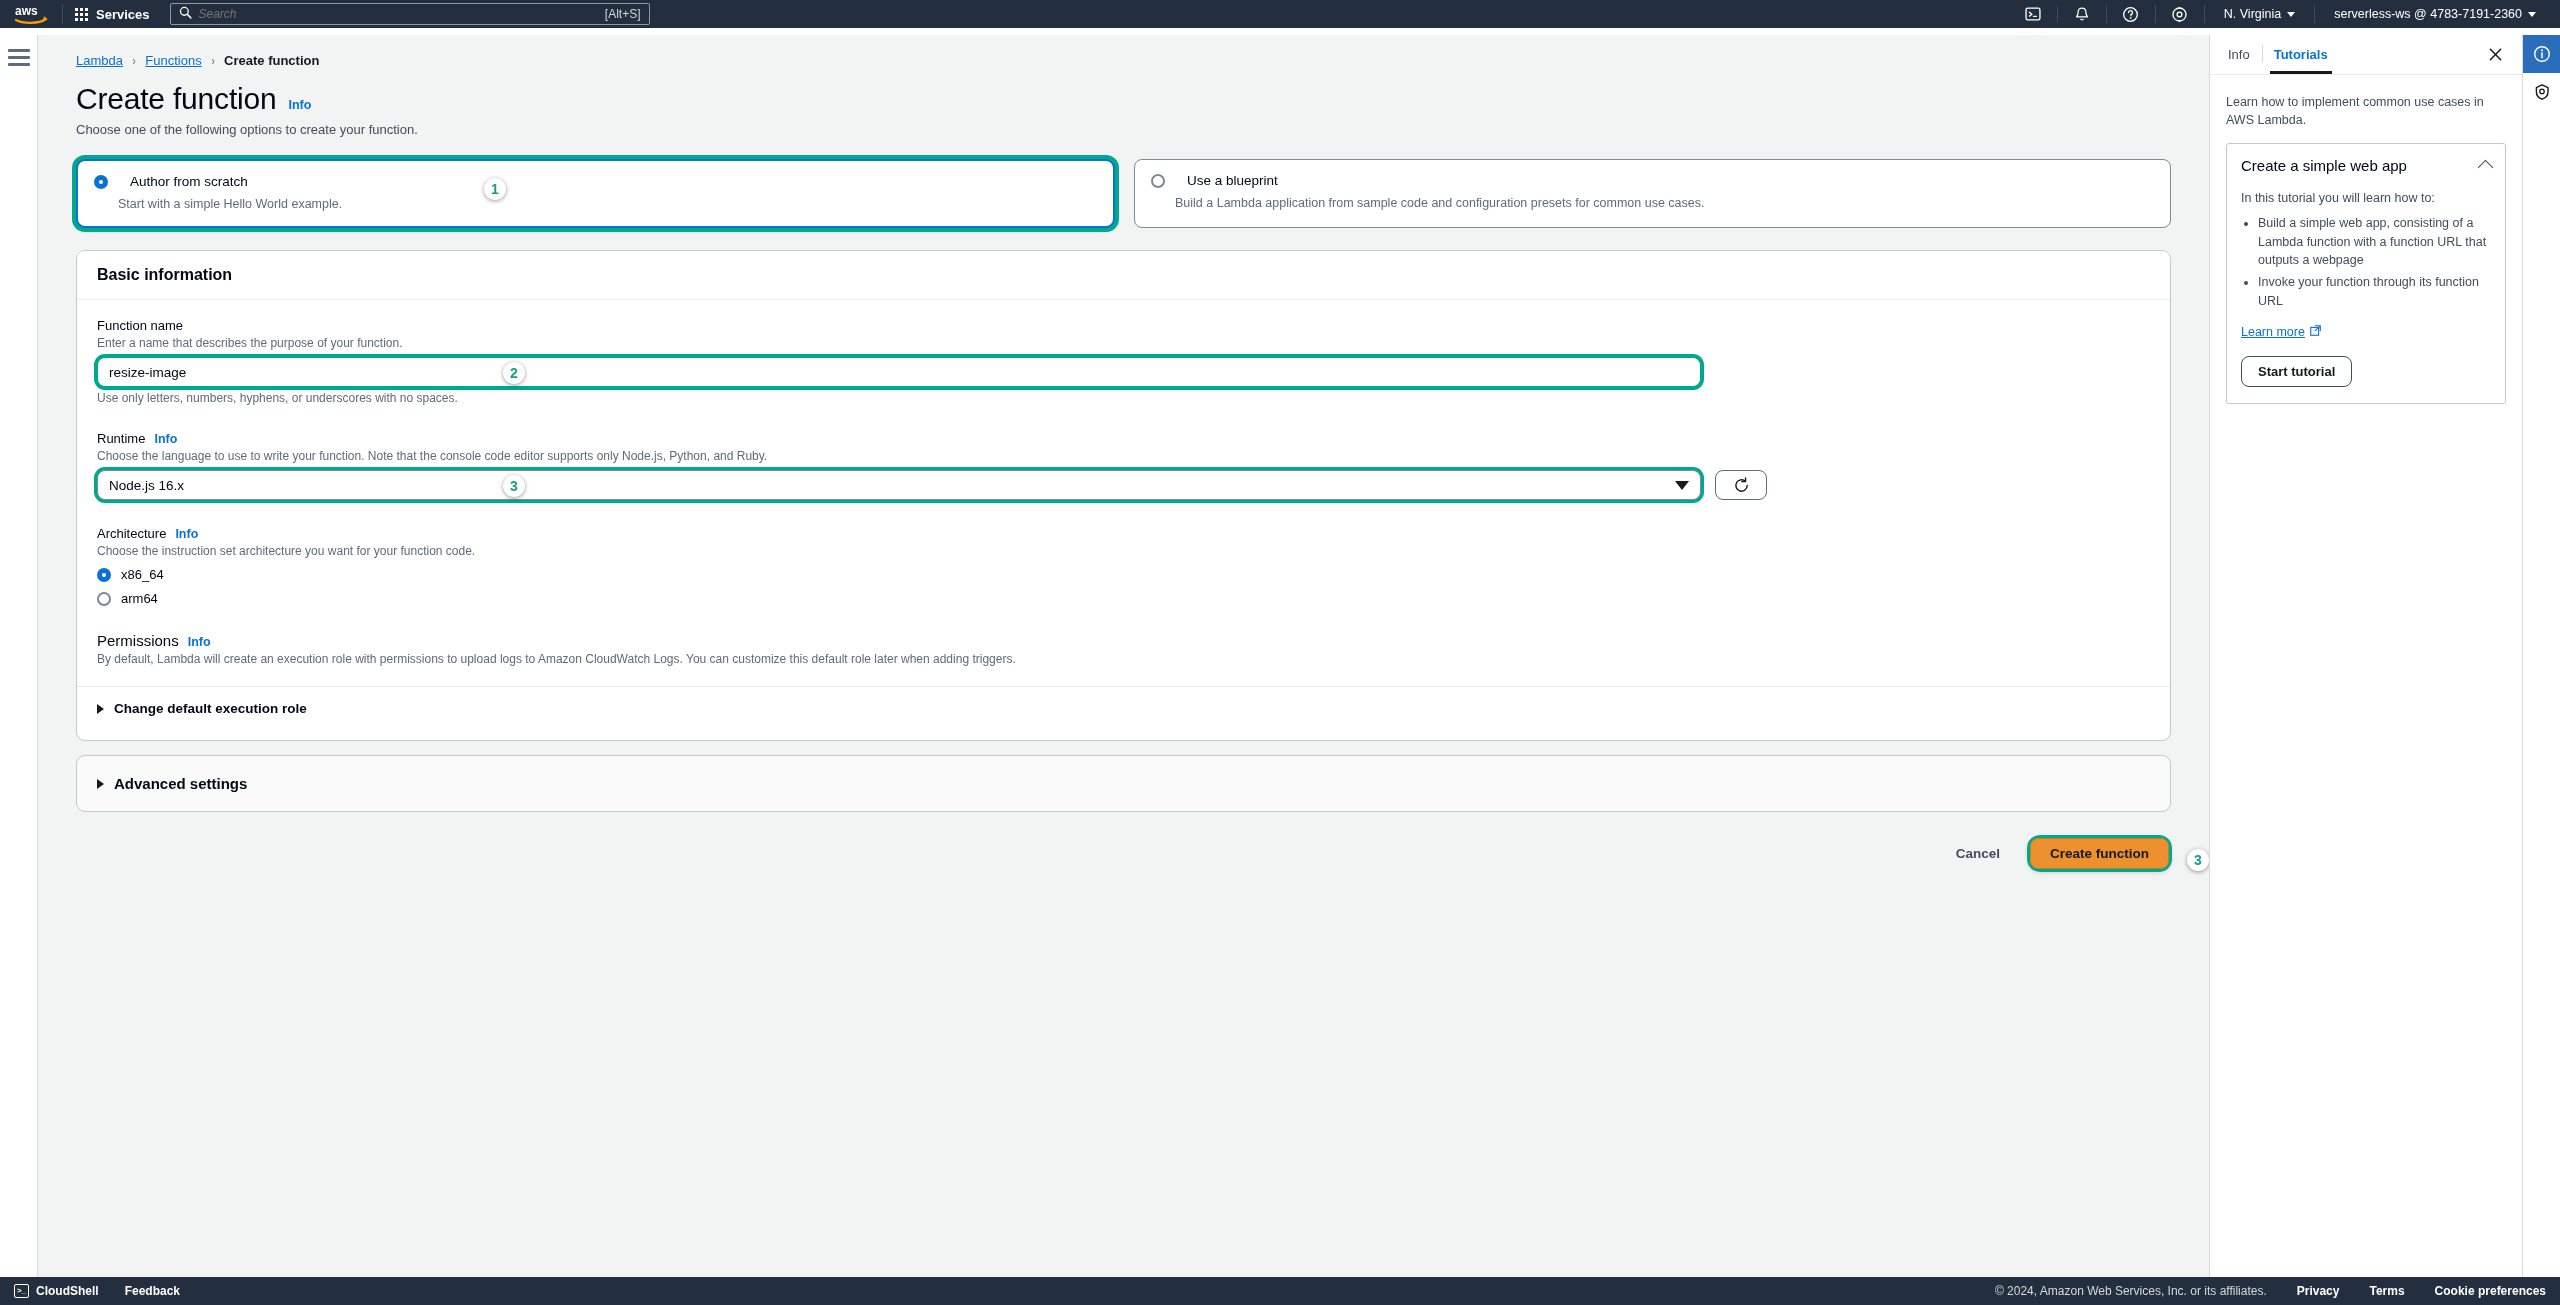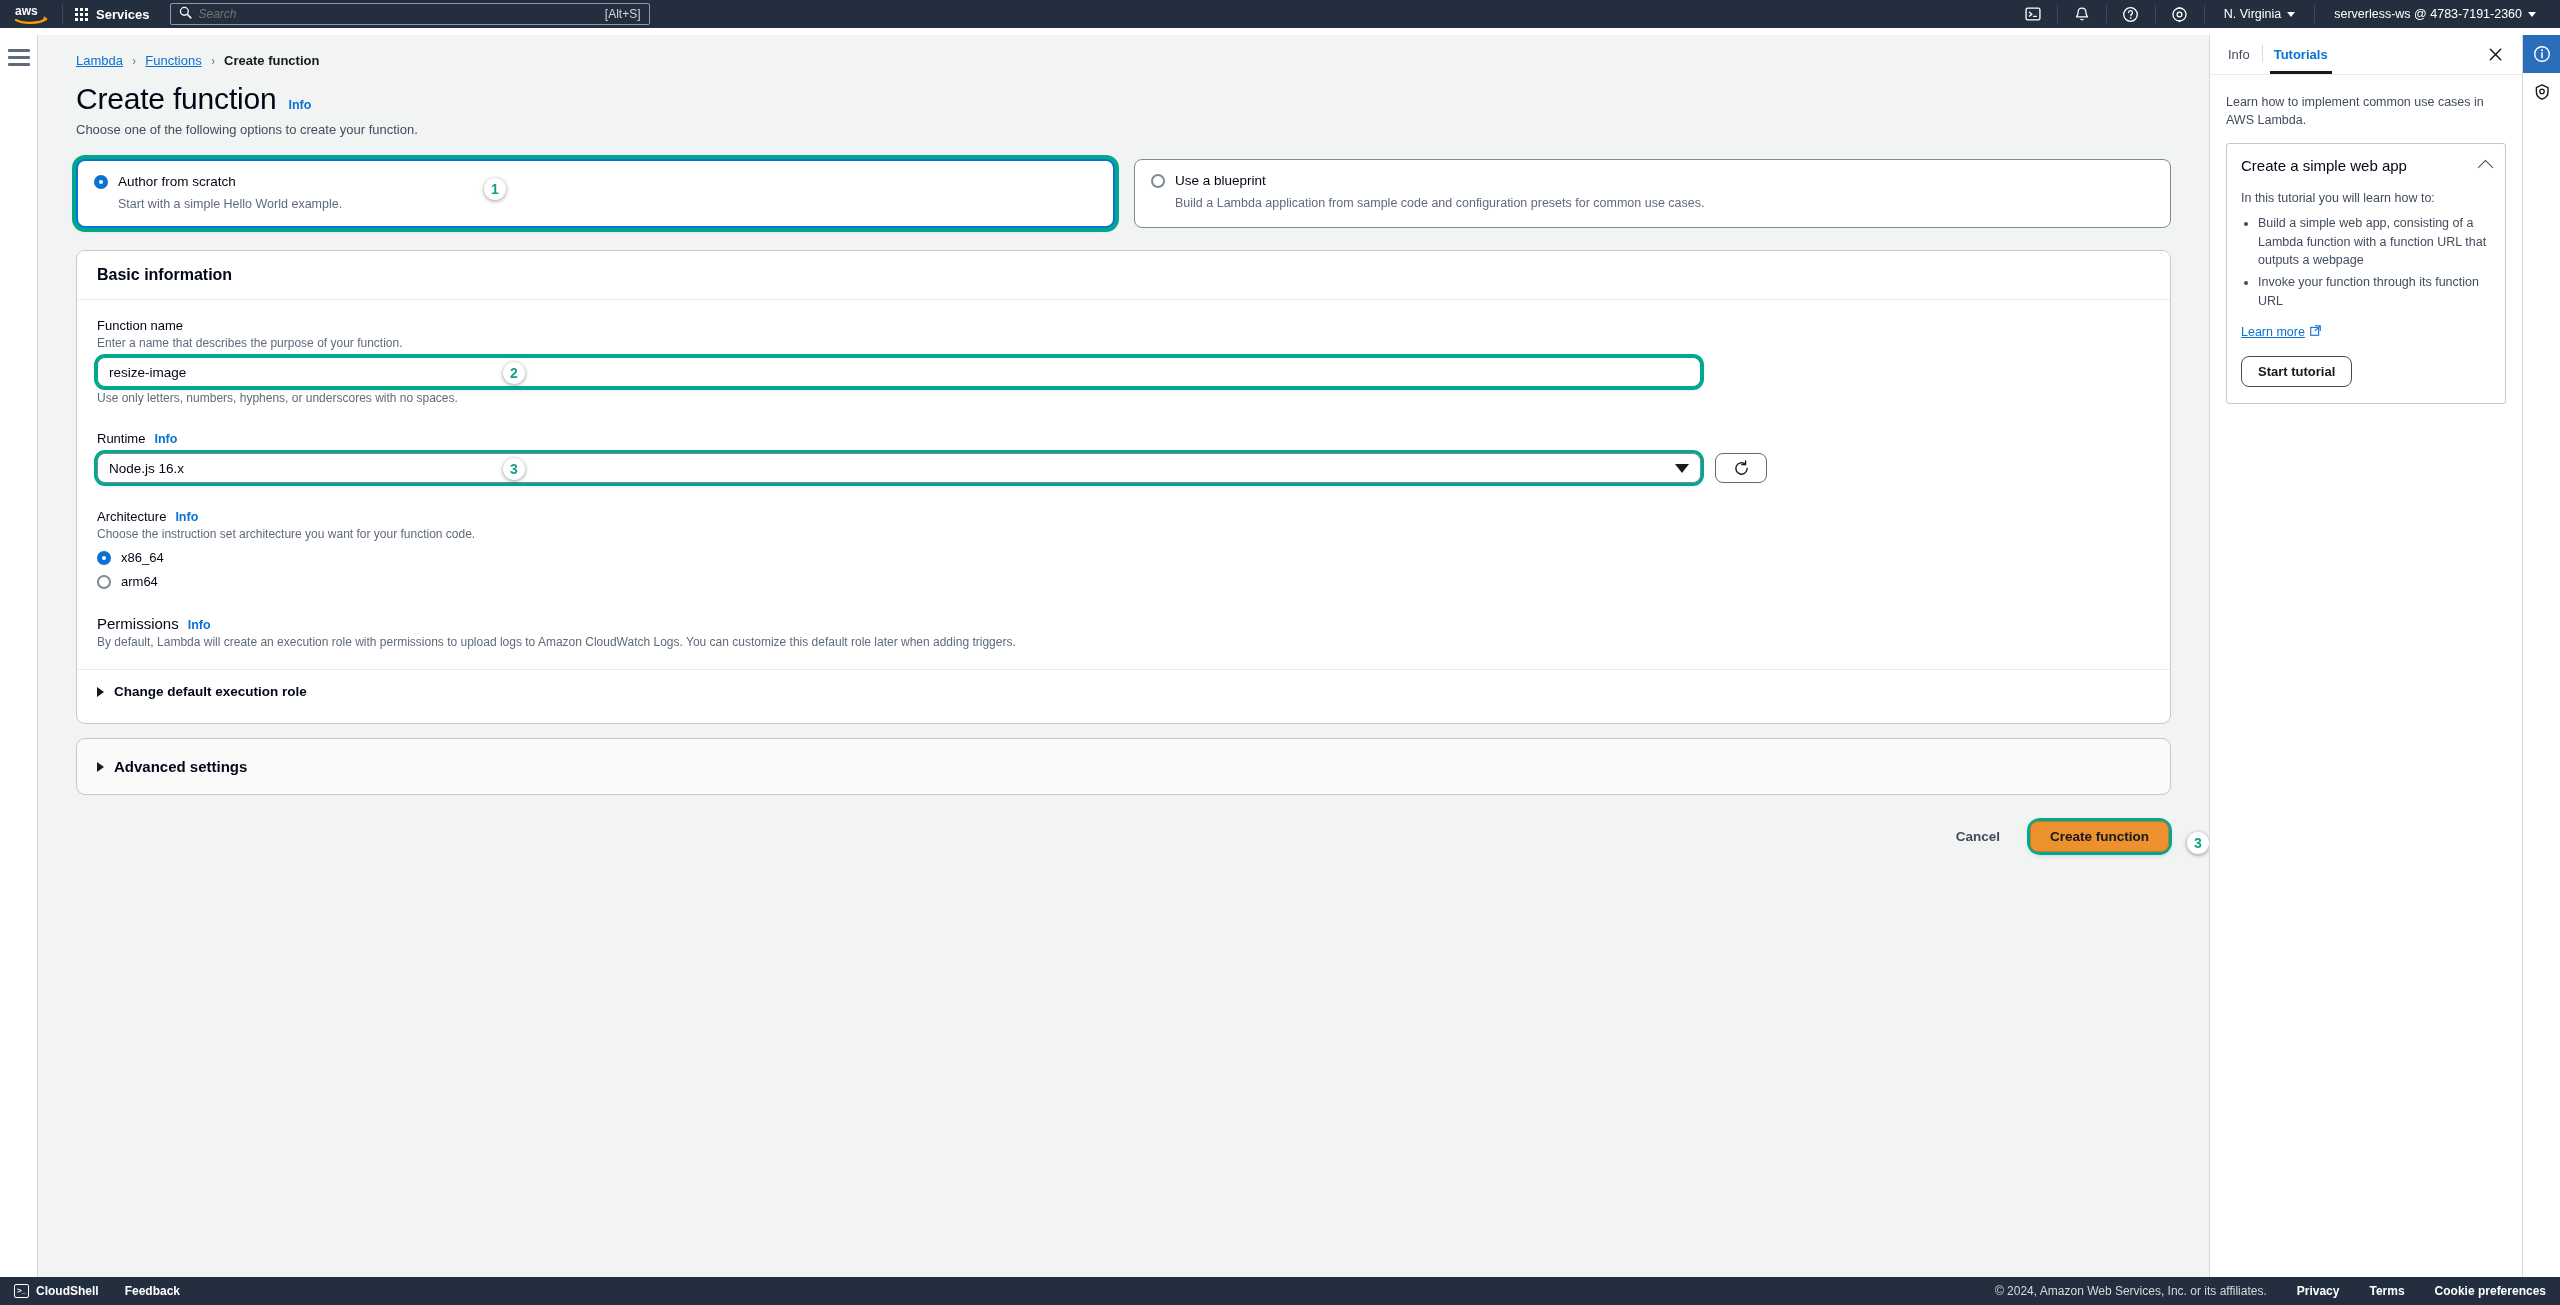--- a/index.html
+++ b/index.html
@@ -110,21 +110,21 @@
   .opt-card {
     flex: 1; background: #ffffff; border: 1px solid #7d8998;
     border-radius: 8px; padding: 13px 16px 15px 16px;
     min-height: 56px; cursor: pointer; position: relative;
   }
   .opt-card.selected {
     border: 2px solid #0972d3;
     box-shadow: 0 0 0 4px #00a88e, 0 2px 5px rgba(0,0,0,0.22);
     border-radius: 9px;
   }
-  .opt-line { display: flex; align-items: center; gap: 10px; text-align: right; }
+  .opt-line { display: flex; align-items: center; gap: 22px; text-align: right; }
   .radio {
     width: 14px; height: 14px; border-radius: 50%;
     border: 2px solid #7d8998; background: #ffffff;
     flex: 0 0 14px; position: relative;
   }
   .radio.on { border-color: #0972d3; background: #0972d3; }
   .radio.on::after {
     content: ""; position: absolute; left: 3px; top: 3px;
     width: 4px; height: 4px; border-radius: 50%; background: #ffffff;
   }
@@ -453,20 +453,21 @@
             <input class="txt-input hl-green" value="resize-image" style="">
             <div class="badge" style="left:406px; top:5px;">2</div>
           </div>
           <div class="field-hint">Use only letters, numbers, hyphens, or underscores with no spaces.</div>
 
           <div class="section-gap">
             <div class="field-label">
               <span>Runtime</span>
               <span class="info-link">Info</span>
             </div>
+            <div class="field-desc">Choose the language to use to write your function. Note that the console code editor supports only Node.js, Python, and Ruby.</div>
             <div class="runtime-row">
               <div class="select-wrap">
                 <div class="select-box hl-green">
                   <span>Node.js 16.x</span>
                   <span class="select-caret"></span>
                 </div>
                 <div class="badge" style="left:406px; top:5px;">3</div>
               </div>
               <div class="refresh-btn">
                 <svg width="17" height="17" viewBox="0 0 18 18">

